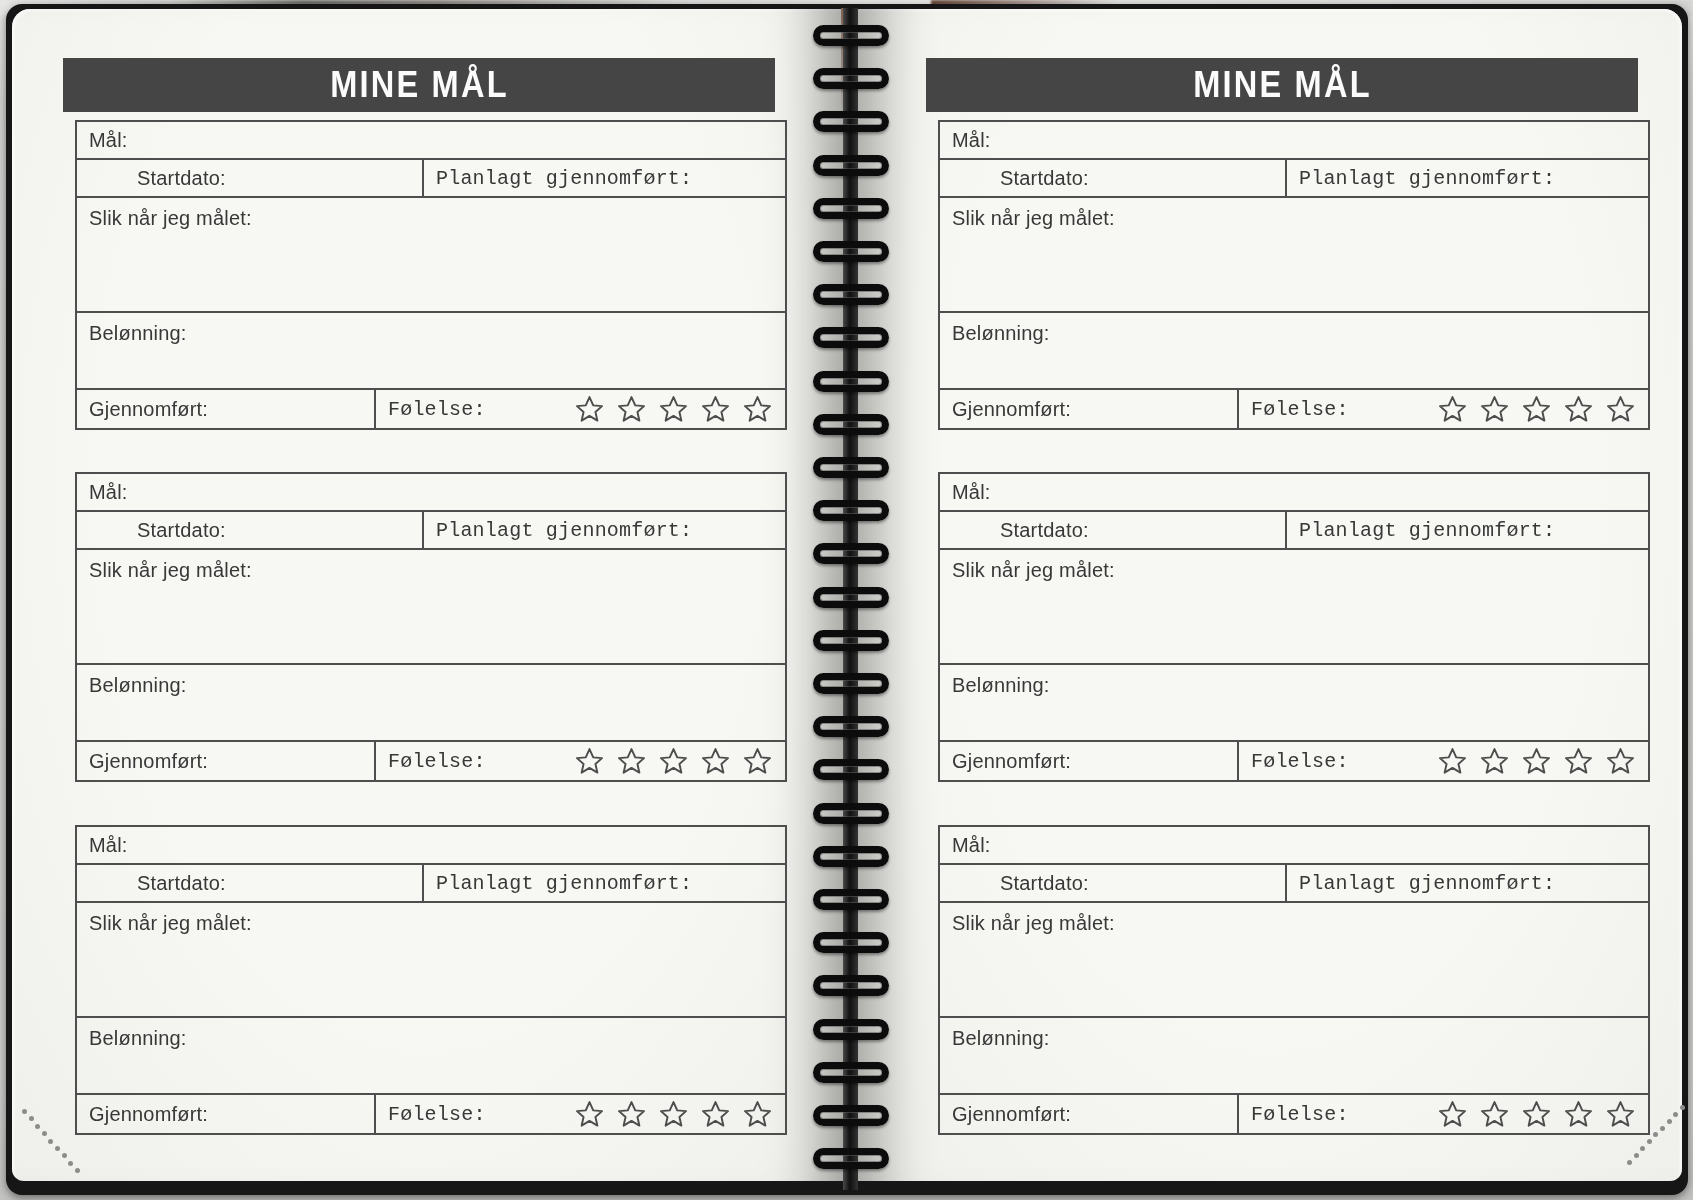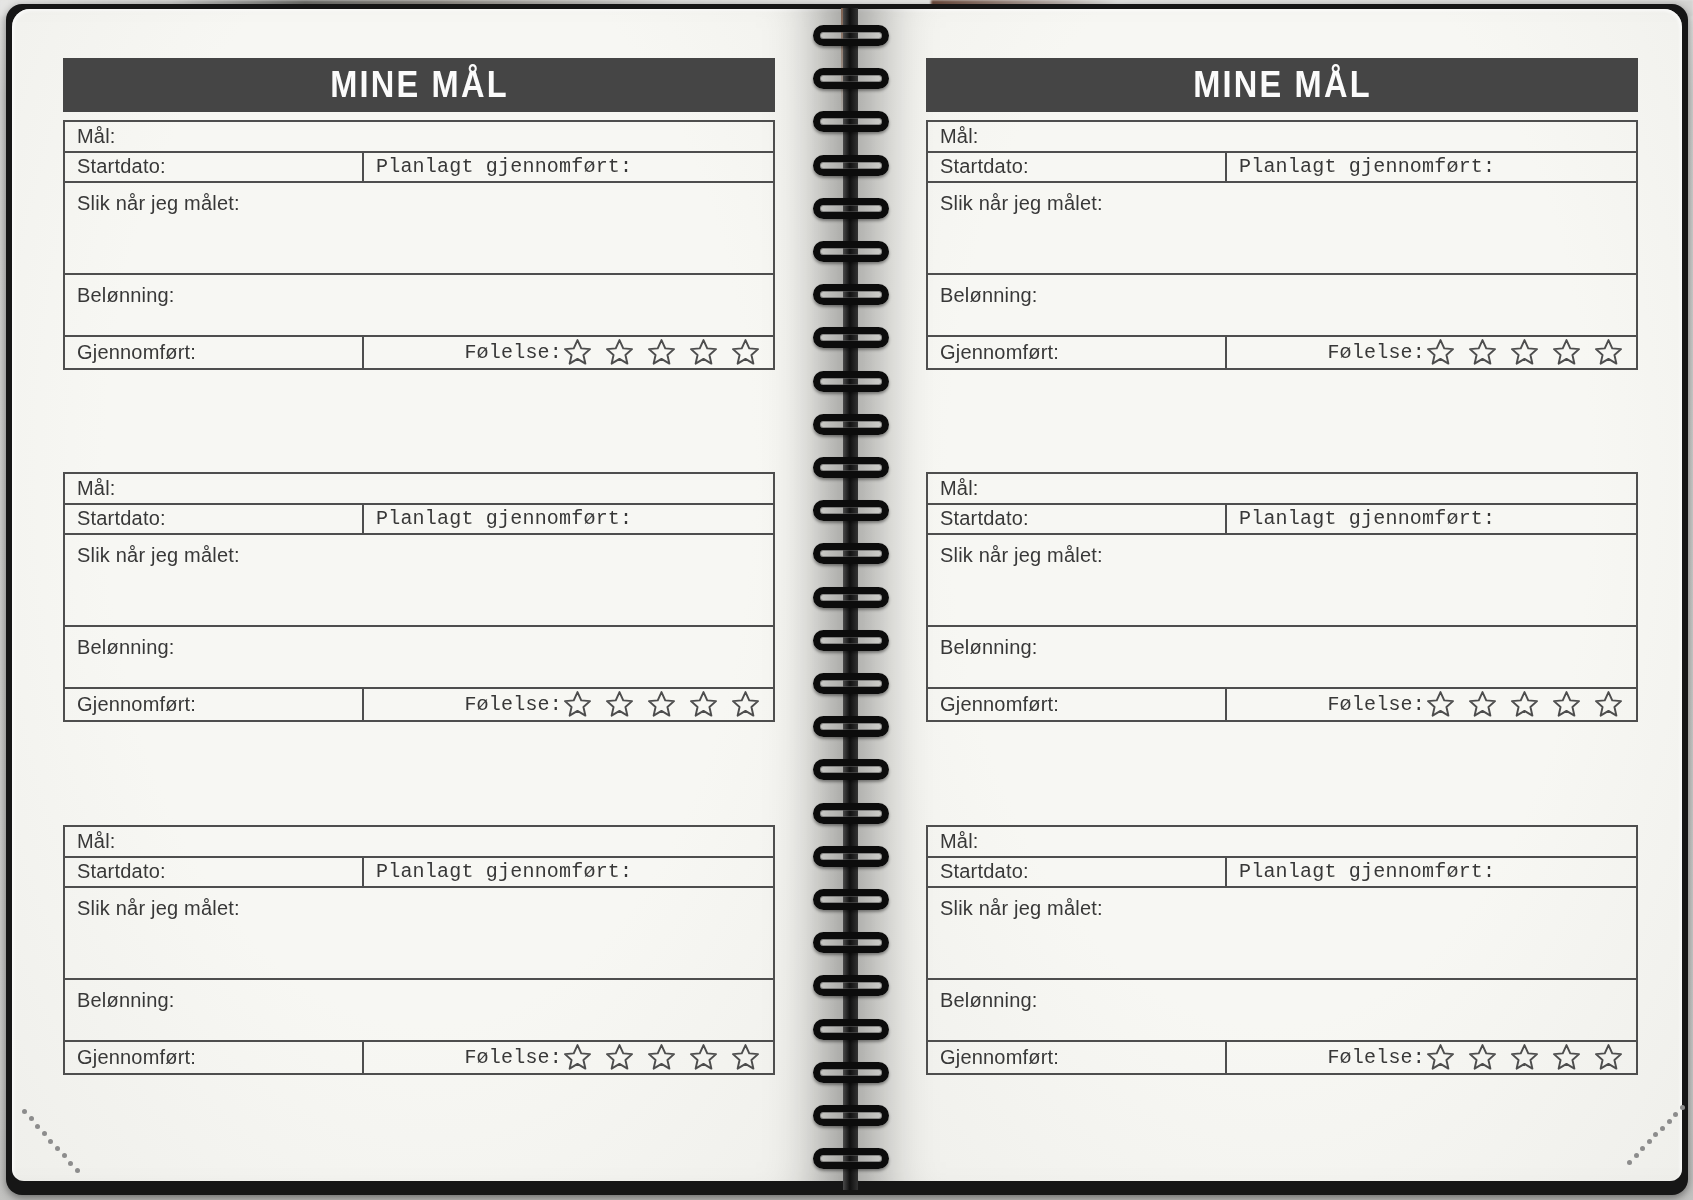--- a/index.html
+++ b/index.html
@@ -50,42 +50,42 @@
   .page.right .content{left:69px;}
   .hdr{
     position:absolute;left:0;top:49px;width:100%;height:54px;
     display:flex;align-items:center;justify-content:center;
   }
   .hdr-title{
     font-size:37px;font-weight:bold;letter-spacing:2.5px;
     transform:scaleX(.88);white-space:nowrap;
   }
   .block{
-    position:absolute;left:0;width:712px;height:250px;
+    position:absolute;left:12px;width:712px;height:310px;
     border:2px solid #4e4e4e;box-sizing:border-box;
     display:flex;flex-direction:column;
   }
   .row{display:flex;box-sizing:border-box;}
   .row + .row{border-top:2px solid #4e4e4e;}
   .r-goal{height:36px;}
-  .r-dates{height:38px;}
+  .r-dates{height:38px;padding-left:48px;}
   .r-how{height:115px;}
   .r-reward{height:77px;}
   .r-done{flex:1;}
   .cell{box-sizing:border-box;display:flex;}
   .cell.pad-top{padding:9px 12px 0 12px;align-items:flex-start;}
   .cell.mid{align-items:center;padding:0 12px;}
   .cell-left{width:299px;border-right:2px solid #4e4e4e;flex:none;}
   .cell-right{flex:1;font-family:Liberation Mono, monospace;}
   .cell.full{flex:1;}
   .lbl{
     font-size:20px;color:#383838;letter-spacing:.2px;line-height:1.15;
     white-space:nowrap;
   }
-  .done-right{justify-content:flex-end;padding-right:10px;}
+  .done-right{justify-content:space-between;padding-right:10px;}
   .stars{display:flex;gap:11px;align-items:center;}
   .stars svg{display:block;}
   .dot{
     position:absolute;width:5px;height:5px;border-radius:50%;
     background:#8c8c8c;
   }
 </style>
 </head>
 <body>
 

